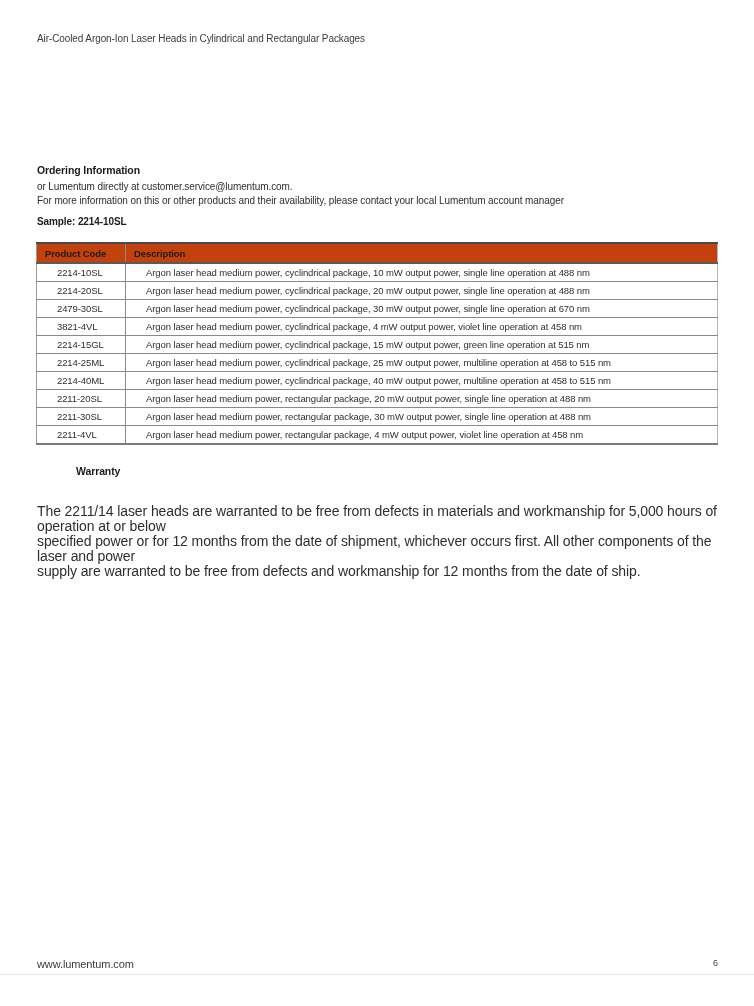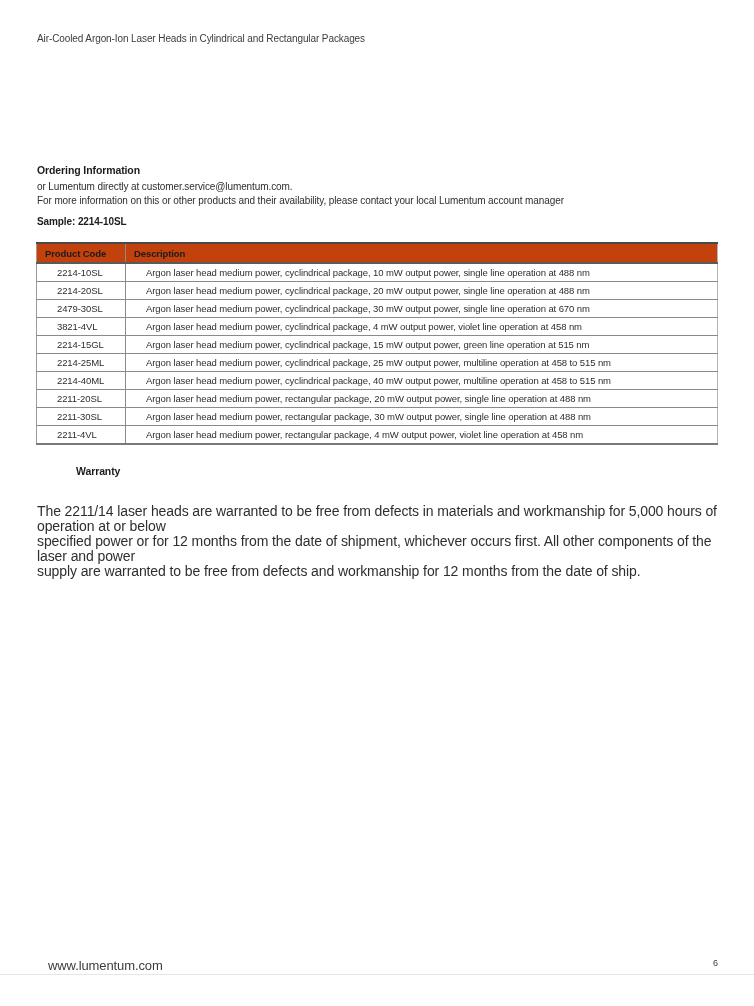--- a/index.html
+++ b/index.html
@@ -101,23 +101,22 @@
     font-size: 14px;
     line-height: 15px;
     color: #2e2e2e;
   }
 
   
   .footer-url {
     position: absolute;
     top: 958px;
     left: 37px;
-    font-size: 13px;
+    font-size: 11px;
     color: #3c3c3c;
-    margin-left: 11px;
   }
   .footer-page {
     position: absolute;
     top: 958px;
     right: 36px;
     font-size: 9px;
     color: #3c3c3c;
   }
   .footer-rule {
     position: absolute;

